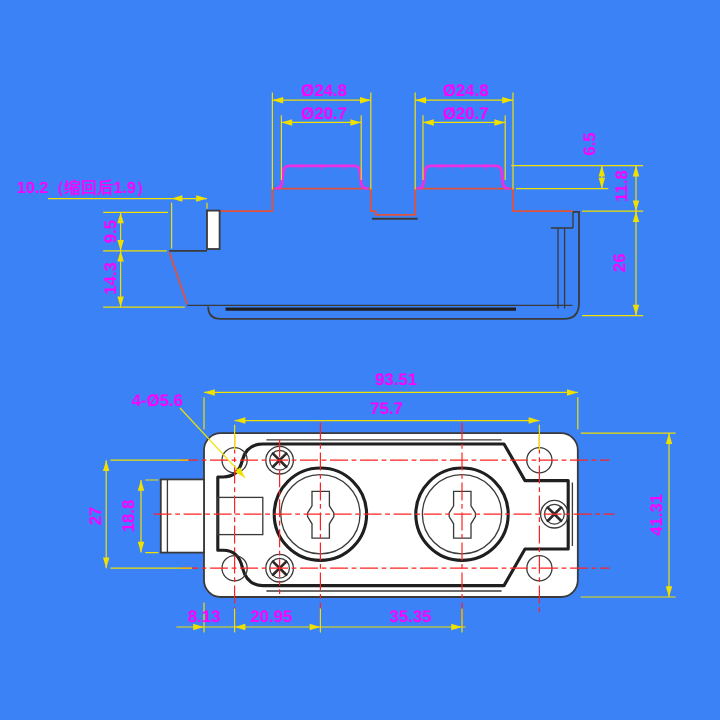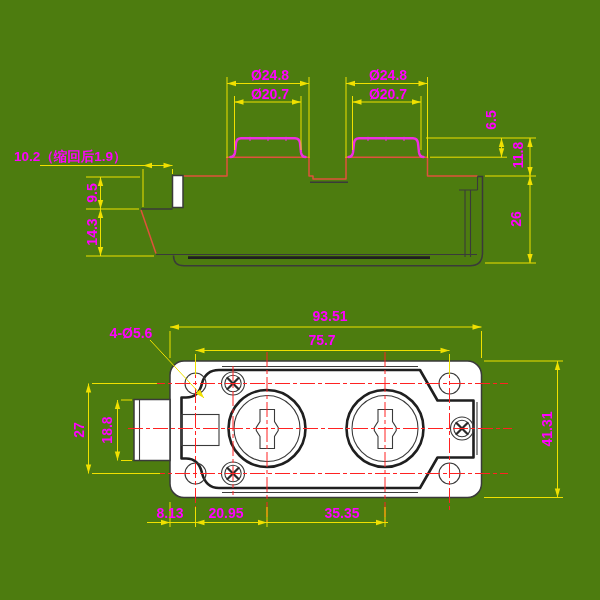--- a/index.html
+++ b/index.html
@@ -1,16 +1,16 @@
 <!DOCTYPE html>
 <html><head>
 <meta charset="utf-8">
 <style>
   html,body{margin:0;padding:0;background:#ffffff;}
-  .page{width:600px;height:600px;position:relative;background:#4d7c0f;overflow:hidden;}
+  .page{width:600px;height:600px;position:relative;background:#3b82f6;overflow:hidden;}
   svg{display:block;}
   
   .y   {stroke:#f0e000;stroke-width:1;fill:none;}
   .yf  {fill:#f0e000;stroke:none;}
   .r   {stroke:#ff2222;stroke-width:1;fill:none;stroke-dasharray:15 3 4 3;}
   .o1  {stroke:#3a3a3a;stroke-width:1.5;fill:none;}
   .o1f {stroke:#3a3a3a;stroke-width:1.5;fill:#ffffff;}
   .thin{stroke:#3a3a3a;stroke-width:1.1;fill:none;}
   .hv  {stroke:#1f1f1f;stroke-width:2.6;fill:none;stroke-linejoin:round;}
   .red {stroke:#e0523c;stroke-width:1.5;fill:none;stroke-linejoin:round;}

